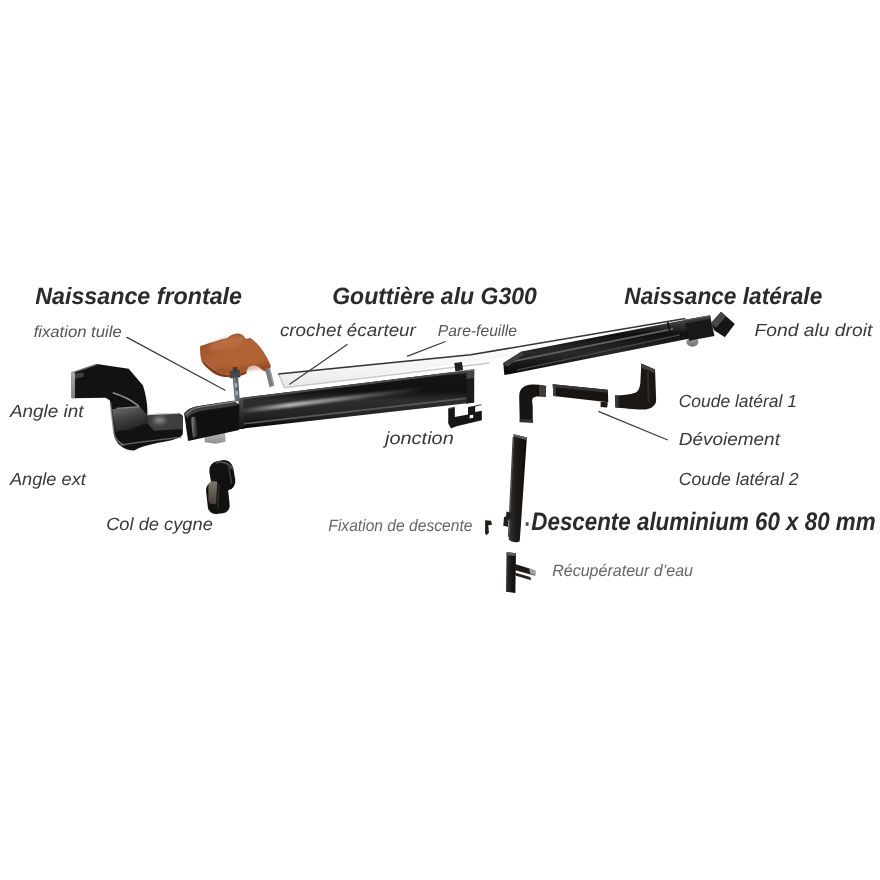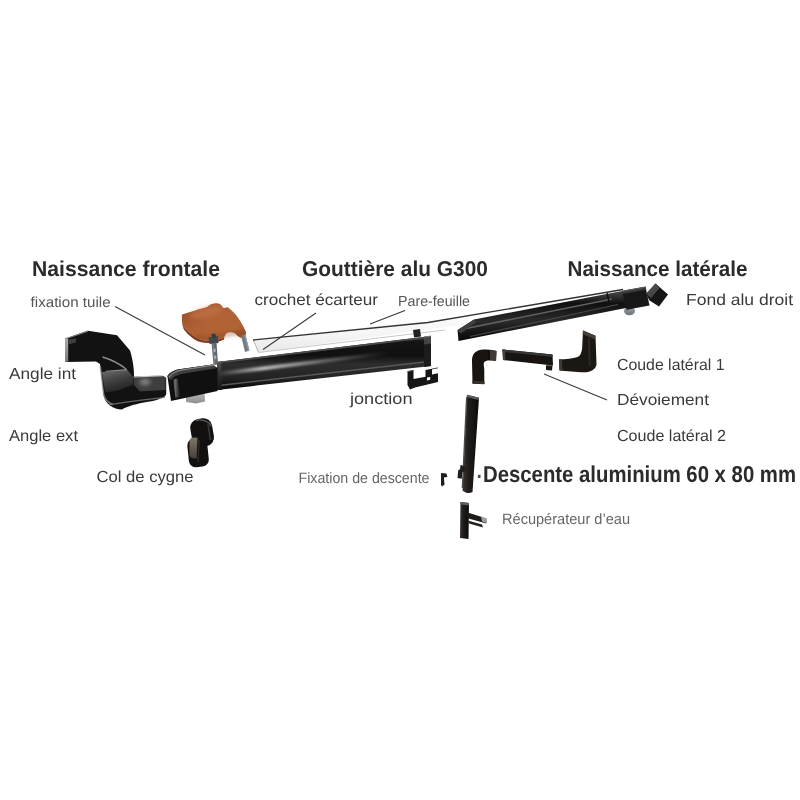--- a/index.html
+++ b/index.html
@@ -1,16 +1,16 @@
 <!DOCTYPE html>
 <html><head>
 <meta charset="utf-8">
 <style>
   html,body{margin:0;padding:0;background:#ffffff;}
-  .wrap{position:relative;width:800px;height:616px;background:#fff;overflow:hidden;}
+  .wrap{position:relative;width:800px;height:616px;background:#fff;overflow:hidden;font-style:italic;}
   text{font-family:"Liberation Sans",sans-serif;-webkit-font-smoothing:antialiased;text-rendering:geometricPrecision;}
   .b{font-weight:bold;fill:#2b2b2b;}
   .l{fill:#3a3a3a;}
   .g{fill:#565656;}
   .g2{fill:#666666;}
 </style>
 </head>
 <body>
 <div class="wrap">
 <svg width="800" height="800" viewBox="0 0 800 800">

